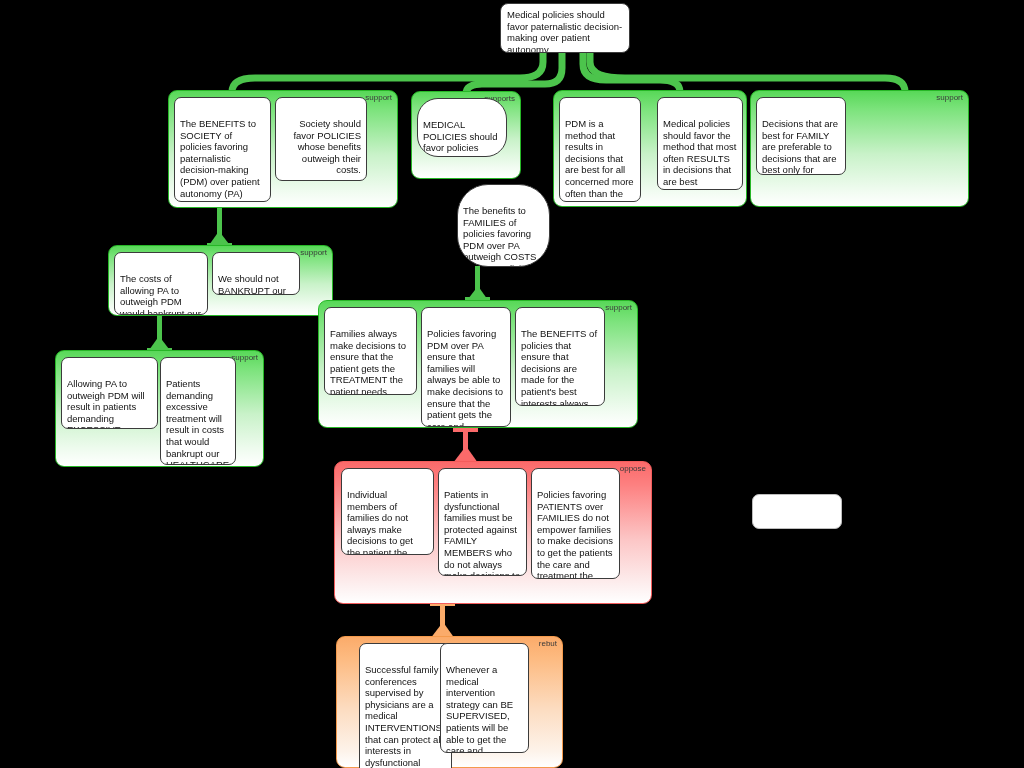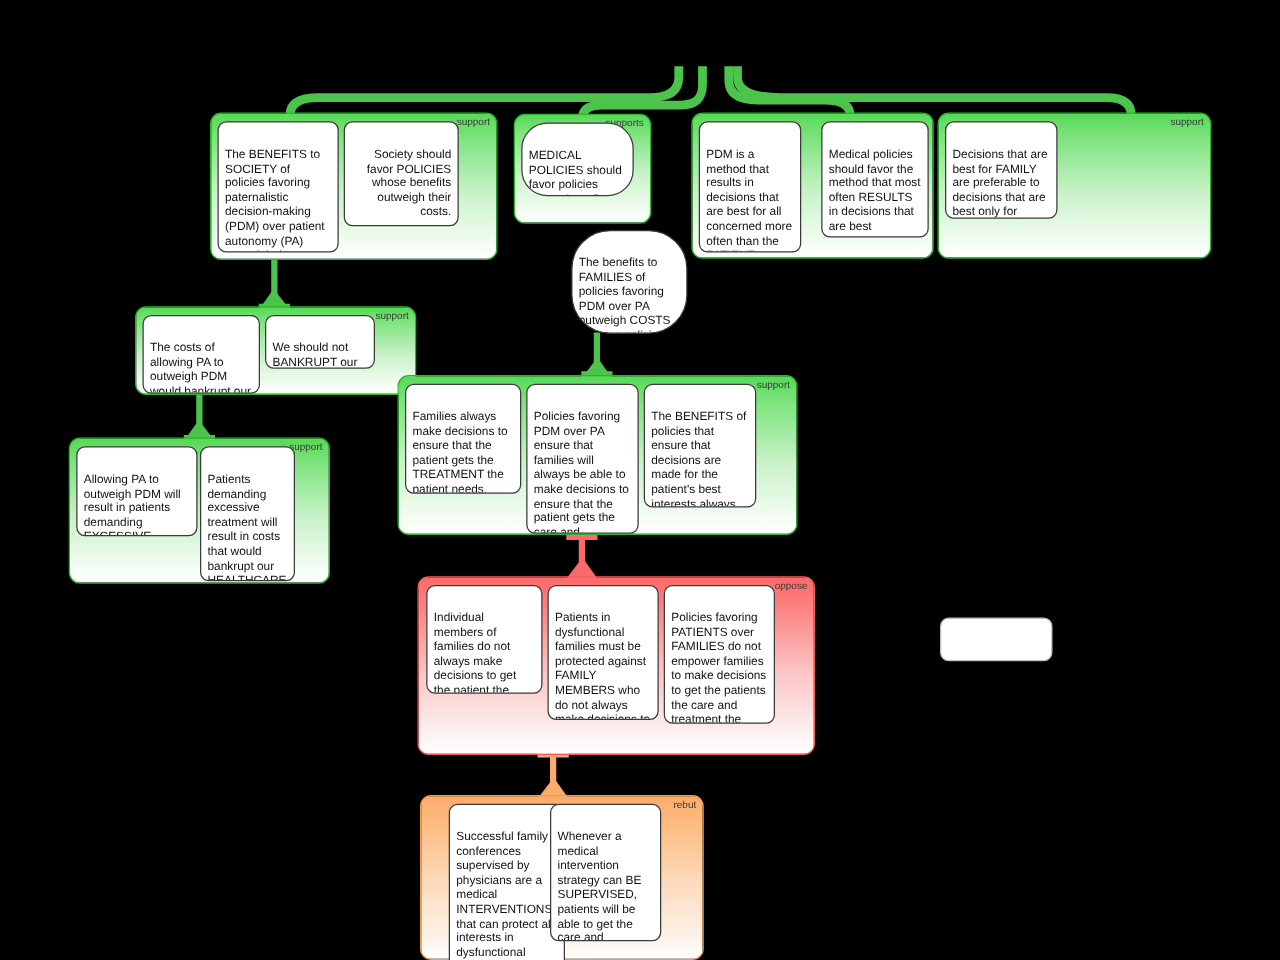--- a/index.html
+++ b/index.html
@@ -104,20 +104,21 @@
       <rect x="453" y="427" width="25" height="5"></rect>
     </g>
 
     <g fill="#fbab6a" stroke="none">
       <rect x="440" y="603" width="5" height="30"></rect>
       <polygon points="430,639 455,639 443,622"></polygon>
       <rect x="430" y="601" width="25" height="5"></rect>
     </g>
   </svg>
 
+  <div class="card root" style="left:500px;top:3px;width:130px;height:50px;">Medical policies should favor paternalistic decision-making over patient autonomy.</div>
 
   <div class="group support" style="left:168px;top:90px;width:230px;height:118px;">
     <div class="group-label">support</div>
     <div class="card" style="left:5px;top:6px;width:97px;height:105px;">The BENEFITS to SOCIETY of policies favoring paternalistic decision-making (PDM) over patient autonomy (PA) outweigh the COSTS.</div>
     <div class="card" style="left:106px;top:6px;width:92px;height:84px;text-align:right;">Society should favor POLICIES whose benefits outweigh their costs.</div>
   </div>
 
   <div class="group support" style="left:411px;top:91px;width:110px;height:88px;">
     <div class="group-label">supports</div>
     <div class="card" style="left:5px;top:6px;width:90px;height:59px;border-radius:21px;">MEDICAL POLICIES should favor policies whose benefits outweigh their costs.</div>

